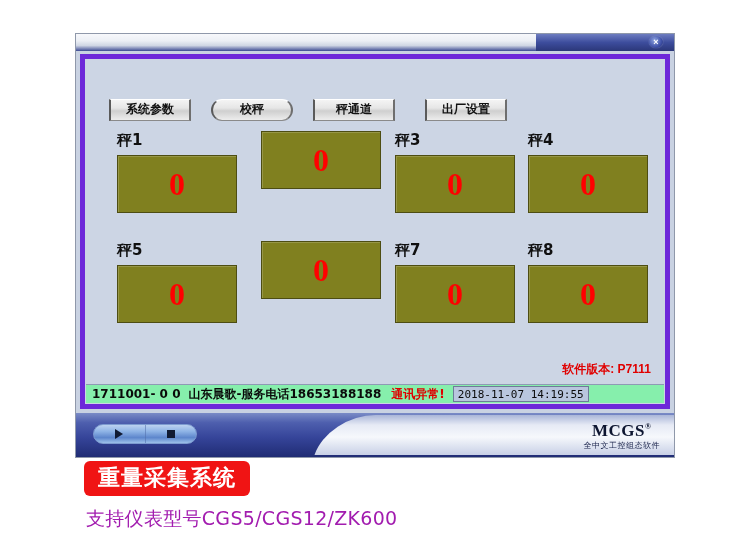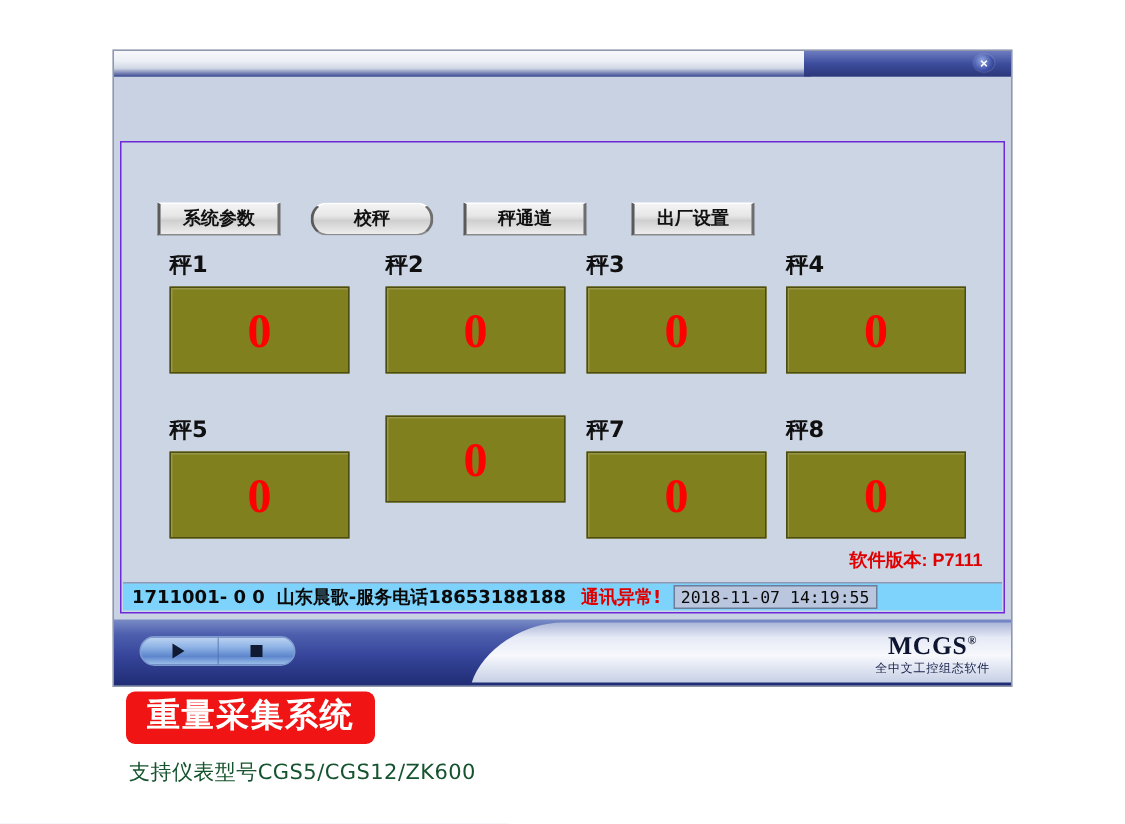--- a/index.html
+++ b/index.html
@@ -45,22 +45,21 @@
     line-height: 12px; text-align: center;
     cursor: pointer;
     box-shadow: 0 0 1px rgba(255,255,255,.6);
   }
 
   
   #client-area {
     position: absolute;
     left: 4px; top: 20px; right: 4px; bottom: 48px;
     background: #ccd5e4;
-    border: 1px solid #6d28d9;
-    margin-top: 40px;
+    border: 5px solid #6d28d9;
   }
 
   
   #toolbar { position: absolute; left: 0; top: 0; width: 100%; height: 48px; }
   .tool-btn {
     position: absolute; top: 40px;
     height: 22px;
     background: linear-gradient(to bottom, #f4f4f4 0%, #e6e6e6 40%, #cfcfcf 55%, #ededed 100%);
     border-top: 1px solid #ffffff;
     border-left: 2px solid #5a5a5a;
@@ -108,21 +107,21 @@
   #sw-version {
     position: absolute; right: 14px; bottom: 26px;
     color: #e00000; font-size: 12px; font-weight: bold;
     font-family: Liberation Sans, sans-serif;
   }
 
   
   #status-bar {
     position: absolute; left: 1px; right: 1px; bottom: 1px;
     height: 19px;
-    background: #7dd3fc;
+    background: #86efac;
     border-top: 1px solid #8e9ab4;
     display: flex; align-items: center;
   }
   #status-id {
     margin-left: 6px; font-size: 12px; font-weight: bold; color: #0a0a0a;
     font-family: "DejaVu Sans", "Liberation Sans", sans-serif;
     white-space: nowrap;
   }
   #status-company {
     margin-left: 8px; font-size: 12px; font-weight: bold; color: #0a0a0a;
@@ -202,22 +201,22 @@
     border-radius: 6px;
     padding: 6px 14px 7px 14px;
     color: #ffffff;
     font-size: 22px; font-weight: bold;
     font-family: "DejaVu Sans", "Liberation Sans", sans-serif;
     letter-spacing: 1px;
     line-height: 1;
   }
   #caption-sub {
     position: absolute; left: 86px; top: 506px;
-    color: #14532d;
-    font-size: 14px;
+    color: #a21caf;
+    font-size: 19px;
     font-family: "DejaVu Sans", "Liberation Sans", sans-serif;
     letter-spacing: .3px;
   }
 </style>
 </head>
 <body>
 
 <div id="root">
 
   <div id="hmi-window">
@@ -240,21 +239,20 @@
       <div id="scale-grid">
 
         <div class="scale-row">
           <div class="scale-cell c0">
             <div class="scale-label">秤1</div>
             <div class="scale-box">
               <span class="scale-value">0</span>
             </div>
           </div>
           <div class="scale-cell c1">
-            <div class="scale-label">秤2</div>
             <div class="scale-box">
               <span class="scale-value">0</span>
             </div>
           </div>
           <div class="scale-cell c2">
             <div class="scale-label">秤3</div>
             <div class="scale-box">
               <span class="scale-value">0</span>
             </div>
           </div>

